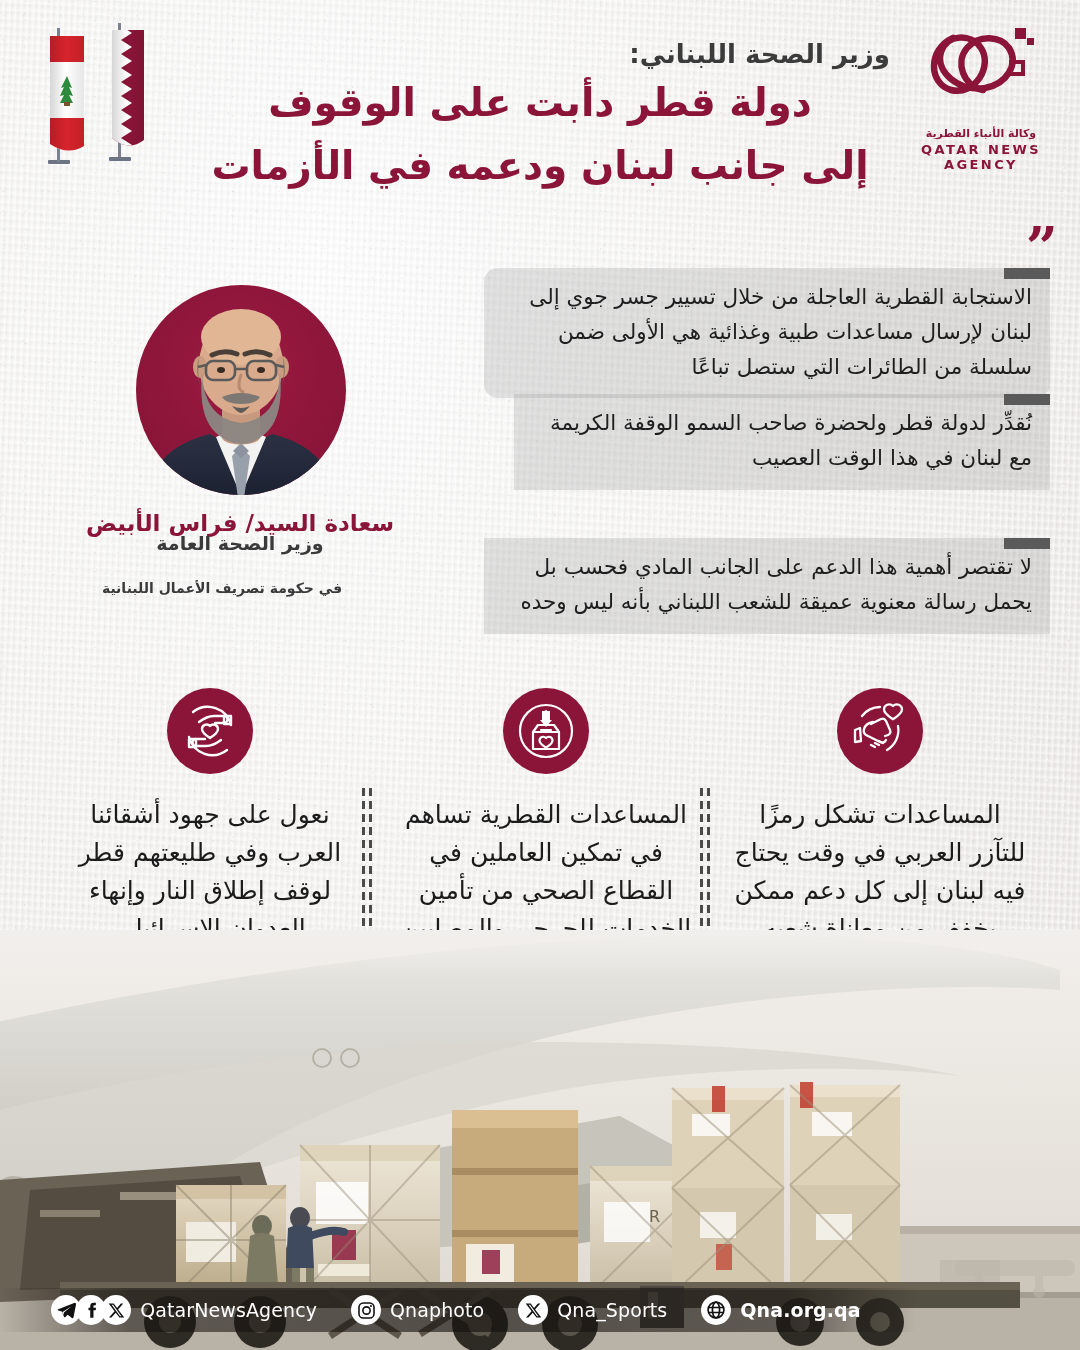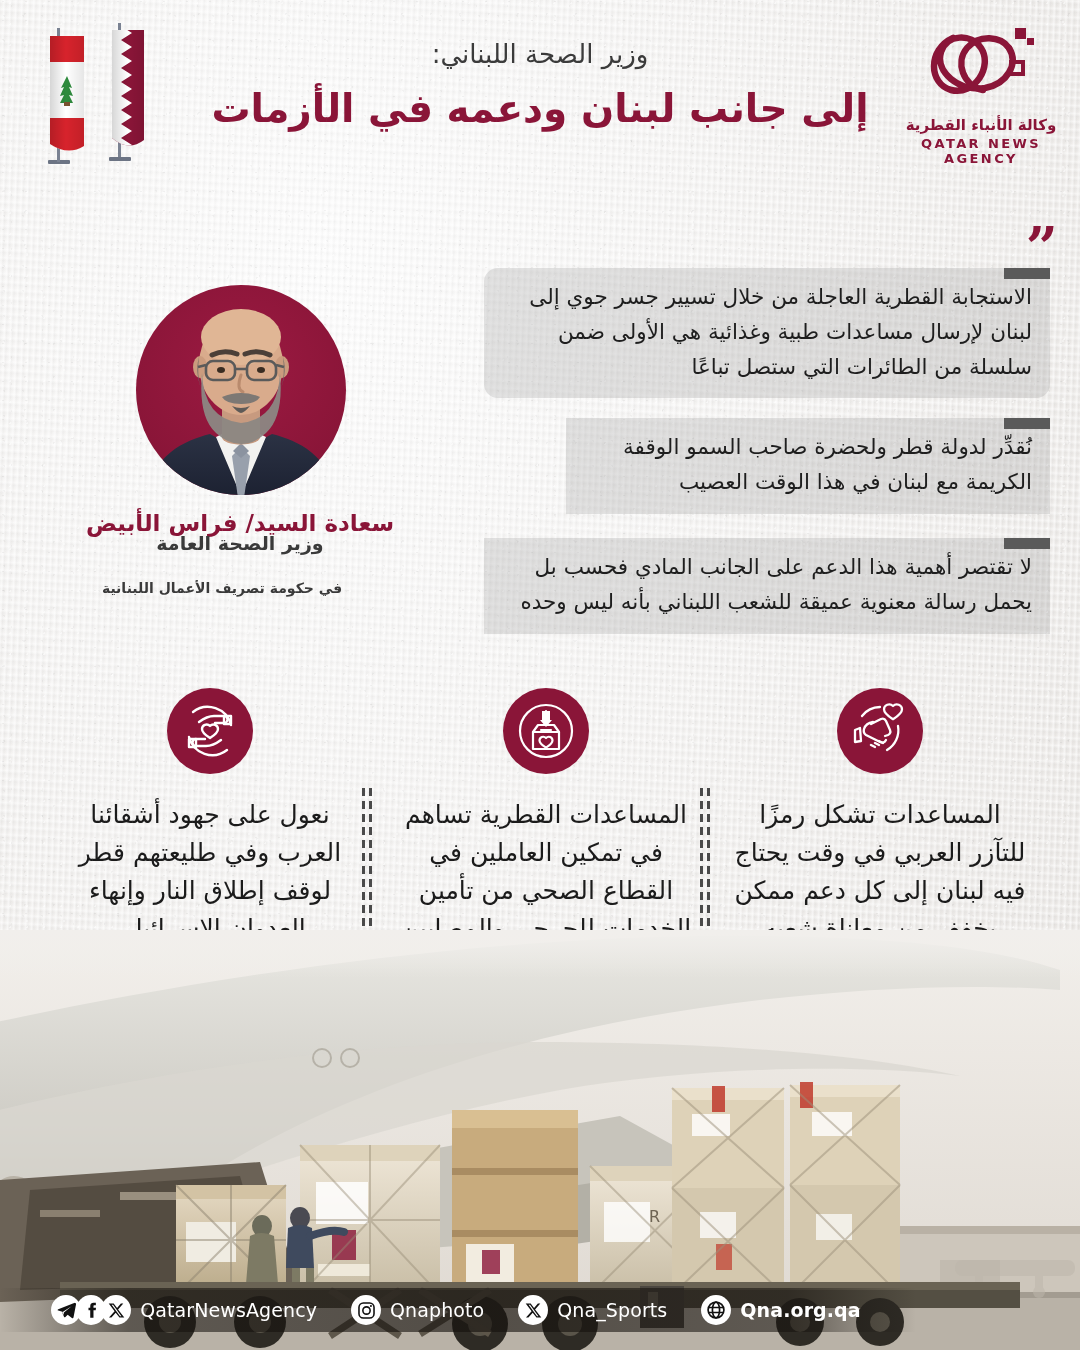--- a/index.html
+++ b/index.html
@@ -30,27 +30,28 @@
       radial-gradient(circle at 85% 41%, rgba(0,0,0,.045) 0 1px, transparent 1px),
       radial-gradient(circle at 22% 63%, rgba(0,0,0,.04) 0 1px, transparent 1px),
       radial-gradient(circle at 73% 77%, rgba(255,255,255,.5) 0 1px, transparent 1px);
     background-size:23px 19px, 31px 27px, 17px 21px, 29px 33px, 19px 25px, 37px 29px;
     opacity:.85;
   }
 
   
   .flags{ position:absolute; left:32px; top:18px; width:150px; height:170px; }
   .logo{ position:absolute; right:14px; top:22px; width:170px; height:140px; text-align:center; }
-  .logo-ar{ font-size:15px; color:#8A1538; font-weight:bold; letter-spacing:.5px; margin-top:8px;}
+  .logo-ar{ font-size:11px; color:#8A1538; font-weight:bold; letter-spacing:.5px; margin-top:19px;}
   .logo-en{ font-size:13px; color:#8A1538; font-weight:bold; letter-spacing:2.4px; margin-top:2px;}
 
   .headline{ position:absolute; left:190px; top:38px; width:700px; text-align:center; }
   .kicker{
-    font-size:26px; font-weight:normal; color:#3b3b3b; line-height:1.25;
+    font-size:26px; font-weight:bold; color:#3b3b3b; line-height:1.25;
     letter-spacing:-.3px;
+    text-align:right;
   }
   .h-main{
     font-size:39px; font-weight:bold; color:#8A1538; line-height:1.33;
     margin-top:6px; letter-spacing:-.4px;
   }
 
   
   .portrait-wrap{ position:absolute; left:136px; top:285px; width:210px; height:210px; }
   .portrait-circle{
     width:210px; height:210px; border-radius:50%;
@@ -78,21 +79,21 @@
     position:absolute; right:30px;
     background:rgba(150,150,150,0.26);
     padding:12px 18px 14px 18px;
     text-align:right;
   }
   .qblock .tab{
     position:absolute; right:0; top:0; width:46px; height:11px; background:#5a5a5a;
   }
   .qtext{ font-size:21.5px; line-height:1.62; color:#1e1e1e; }
   #q1{ top:268px; width:566px;border-radius:14px; }
-  #q2{ top:418px; width:484px;padding-left:22px; }
+  #q2{ top:394px; width:536px;padding-left:22px; }
   #q3{ top:538px; width:566px; }
 
   
   .feature{ position:absolute; top:688px; width:300px; text-align:center; }
   #f1{ left:60px; }  
   #f2{ left:396px; }
   #f3{ left:730px; }
   .ficon{
     width:86px; height:86px; border-radius:50%;
     background:#8A1538; margin:0 auto 22px auto;
@@ -192,20 +193,21 @@
       <rect x="92" y="6" width="11" height="11" fill="#8A1538"></rect>
       <rect x="104" y="16" width="7" height="7" fill="#8A1538"></rect>
       <rect x="88" y="40" width="12" height="12" fill="none" stroke="#8A1538" stroke-width="4"></rect>
     </svg>
     <div class="logo-ar">وكالة الأنباء القطرية</div>
     <div class="logo-en">QATAR NEWS AGENCY</div>
   </div>
 
   <div class="headline">
     <div class="kicker">وزير الصحة اللبناني:</div>
+    <div class="h-main">دولة قطر دأبت على الوقوف</div>
     <div class="h-main" style="margin-top:12px;">إلى جانب لبنان ودعمه في الأزمات</div>
   </div>
 
   <div class="portrait-wrap">
     <div class="portrait-circle">
       <svg class="pc-head" width="210" height="210" viewBox="0 0 210 210">
         <defs>
           <clipPath id="cc">
               <circle cx="105" cy="105" r="105"></circle>
             </clipPath>

